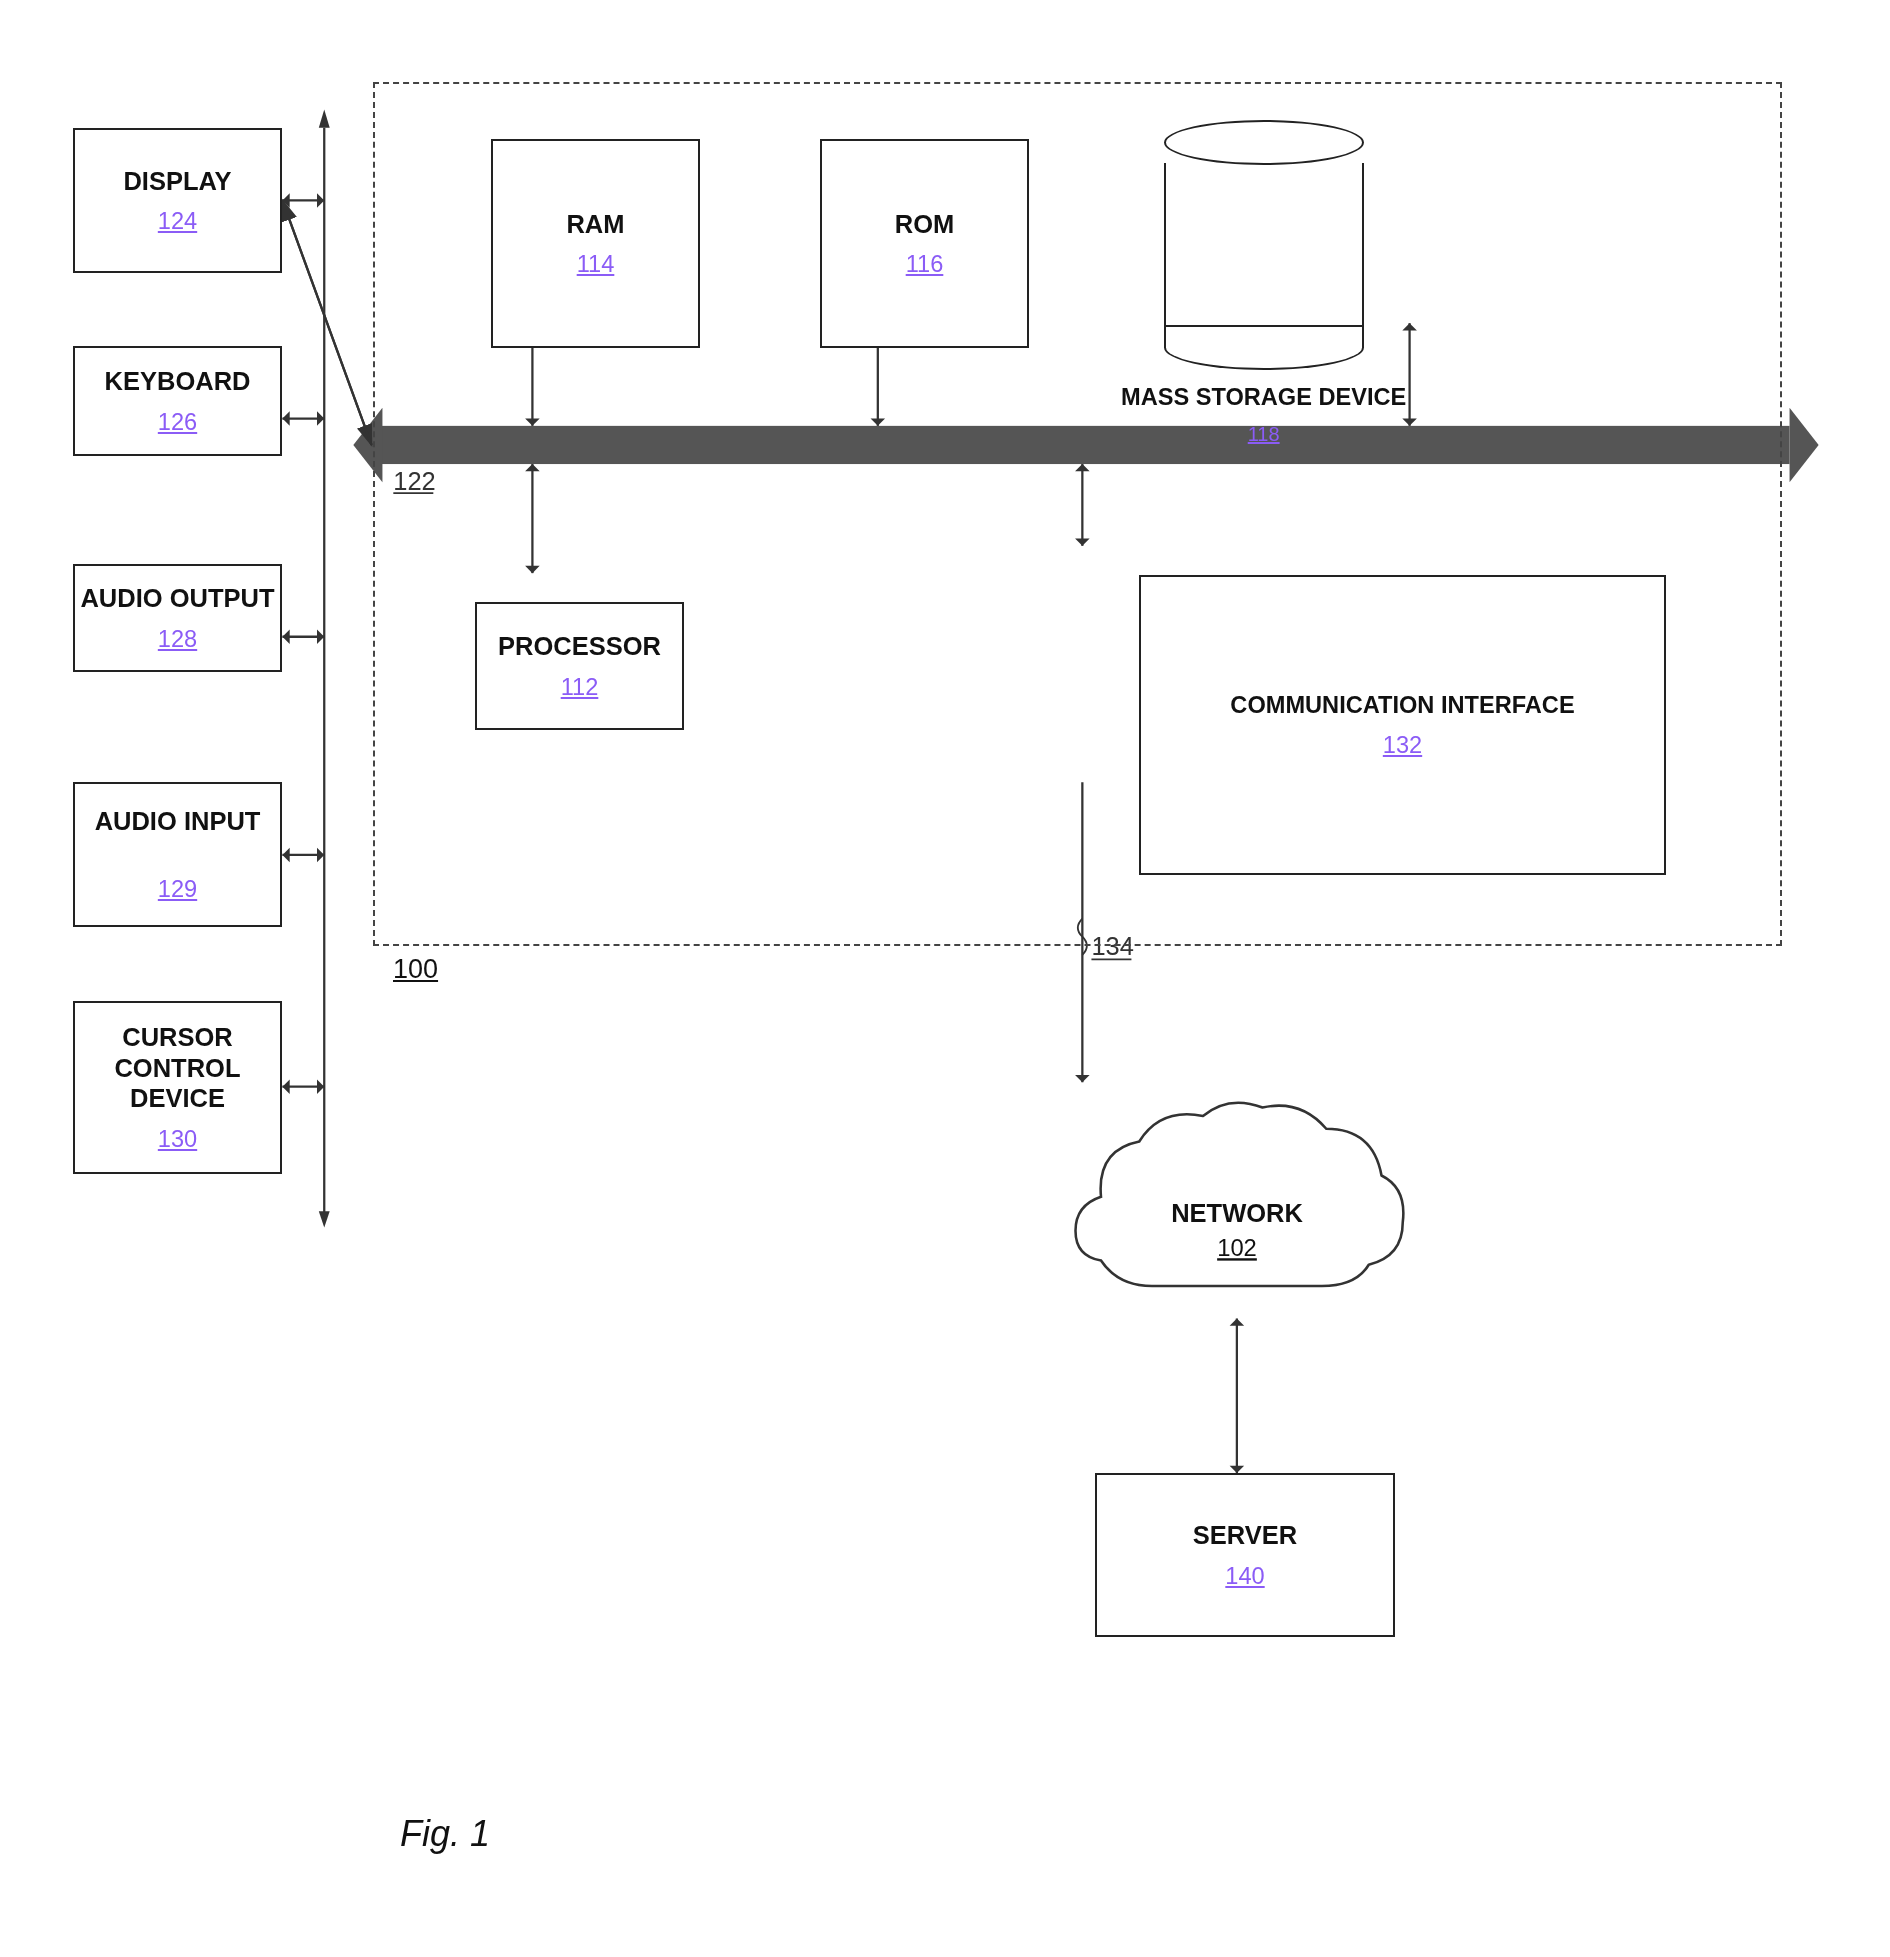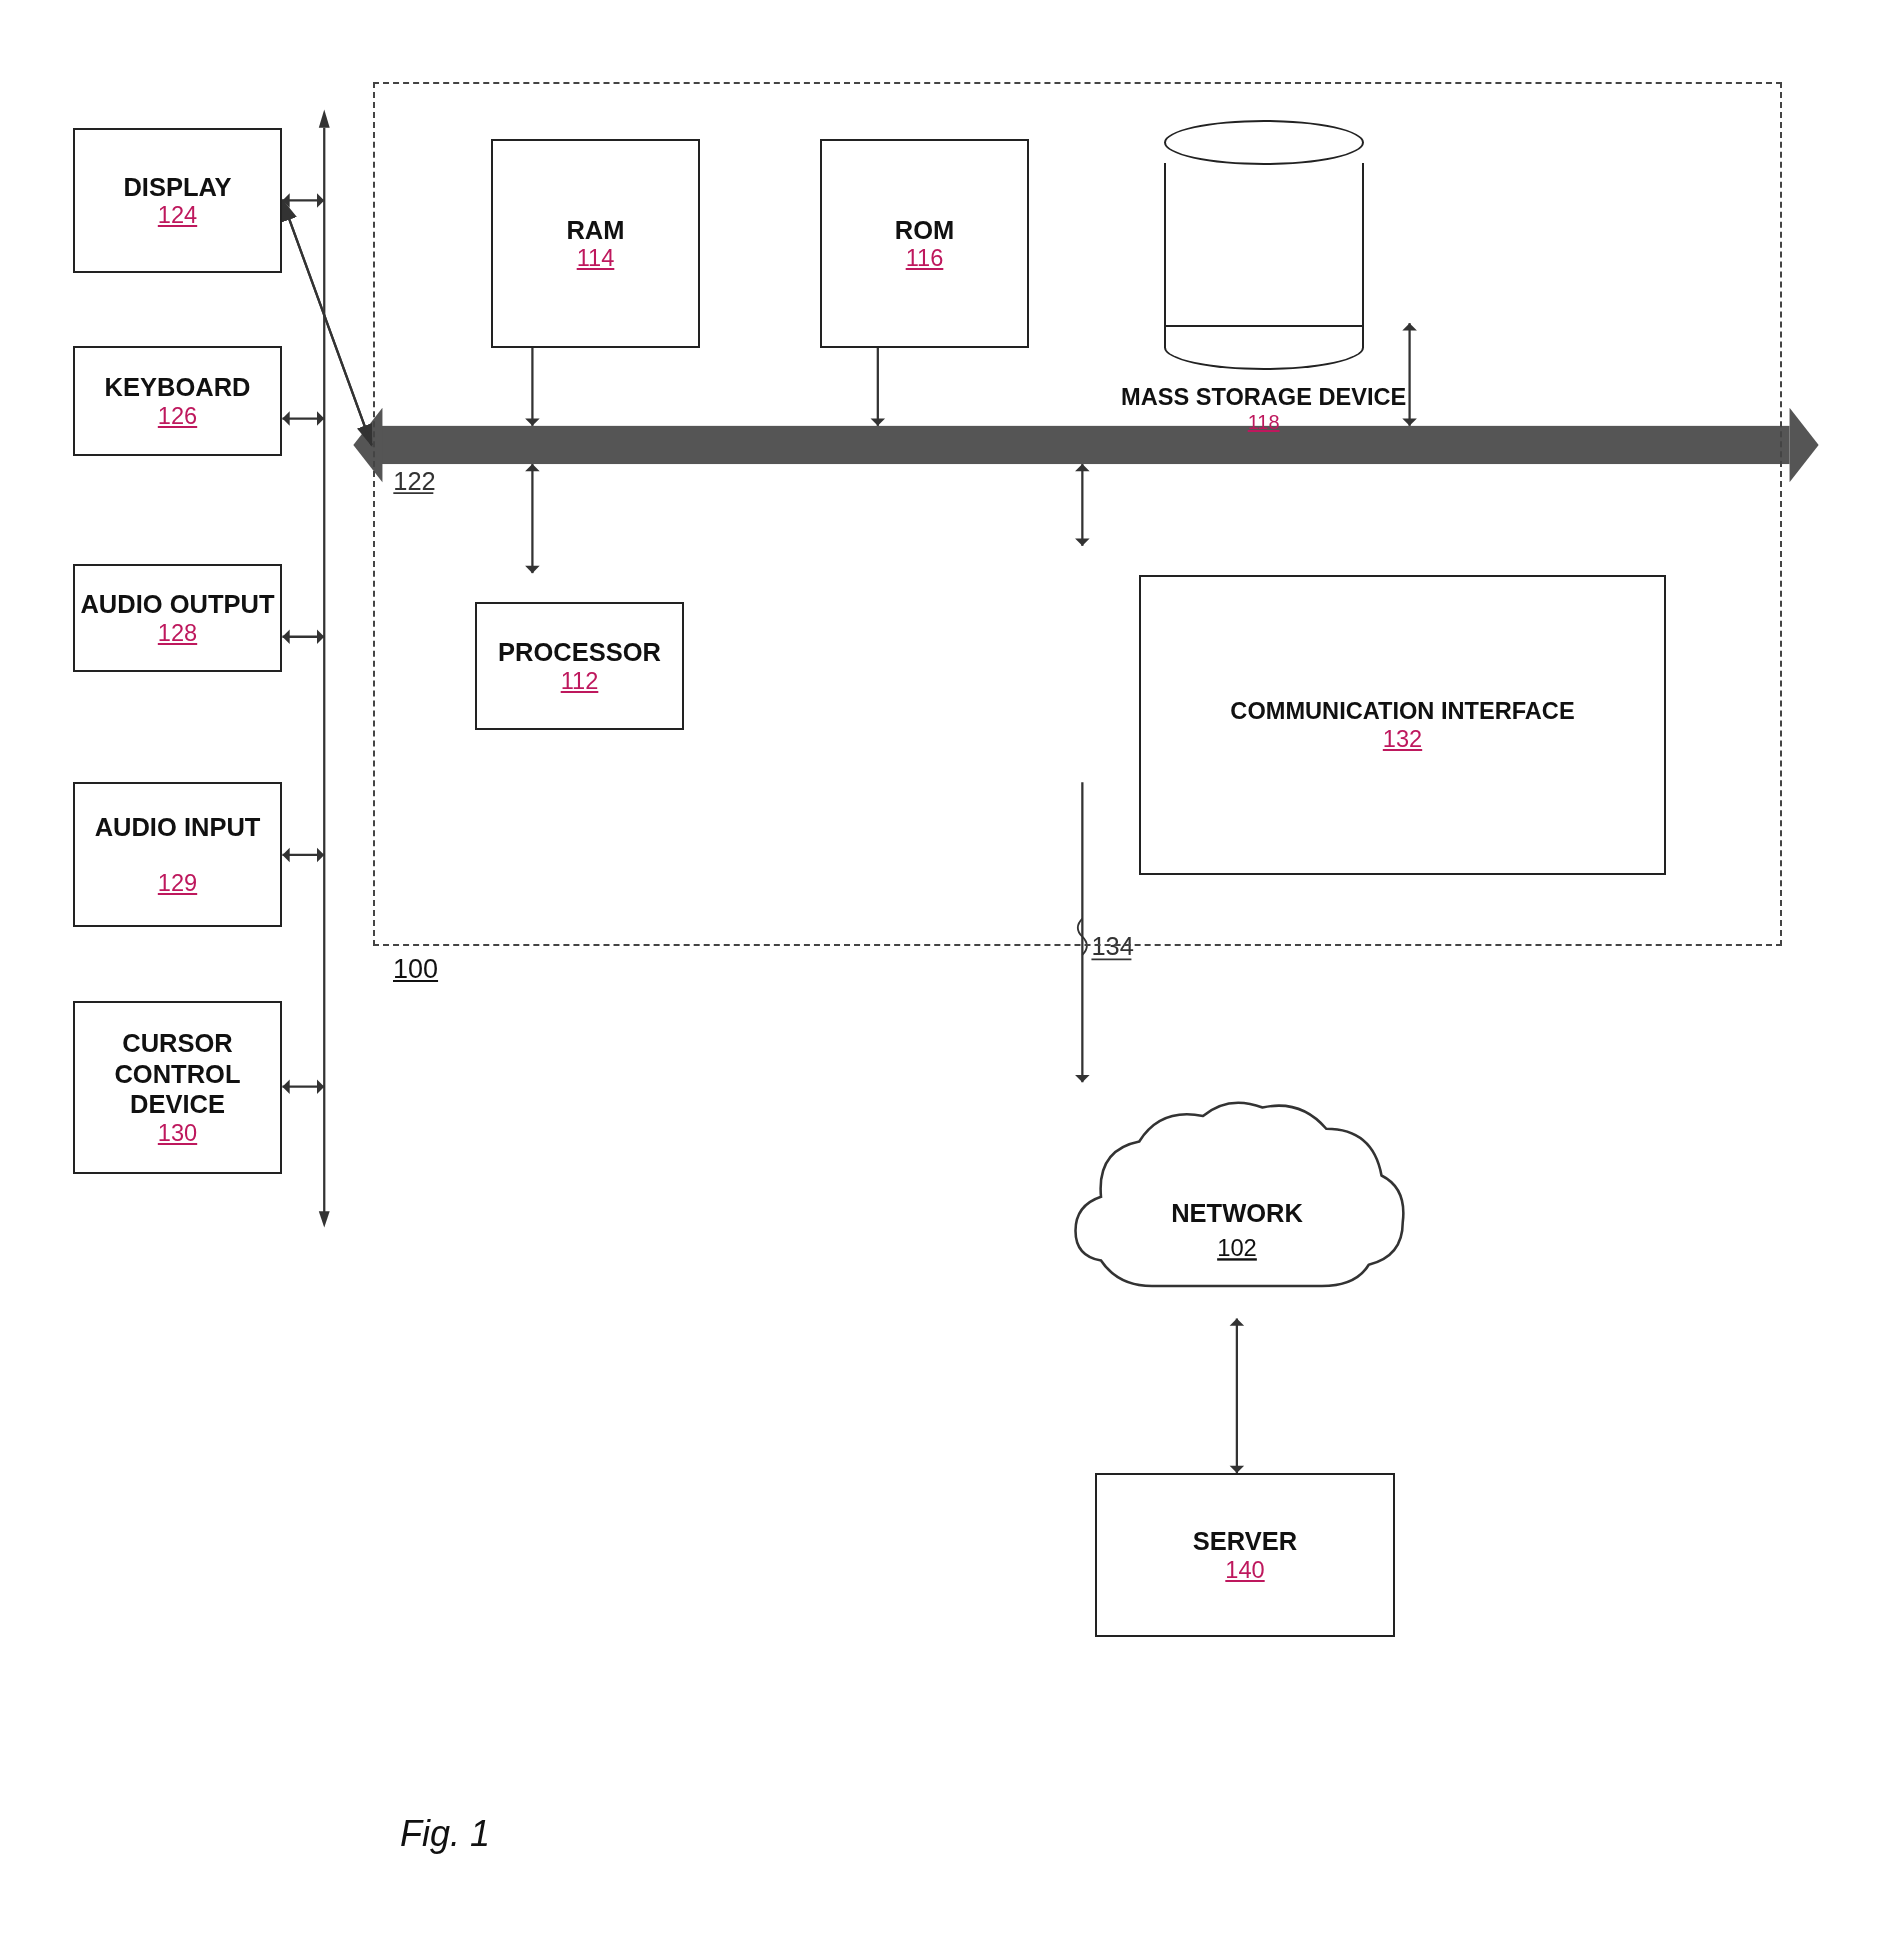--- a/index.html
+++ b/index.html
@@ -34,23 +34,23 @@
 
     .box-label {
       font-size: 25.5px;
       font-weight: bold;
       line-height: 1.2;
       color: #111;
     }
 
     .box-id {
       font-size: 23.6px;
-      color: #be185d;
+      color: #8b5cf6;
       text-decoration: underline;
-      margin-top: 0;
+      margin-top: 12px;
     }
 
     
     .display-box {
       left: 18px;
       top: 73px;
       width: 209px;
       height: 145px;
     }
 

